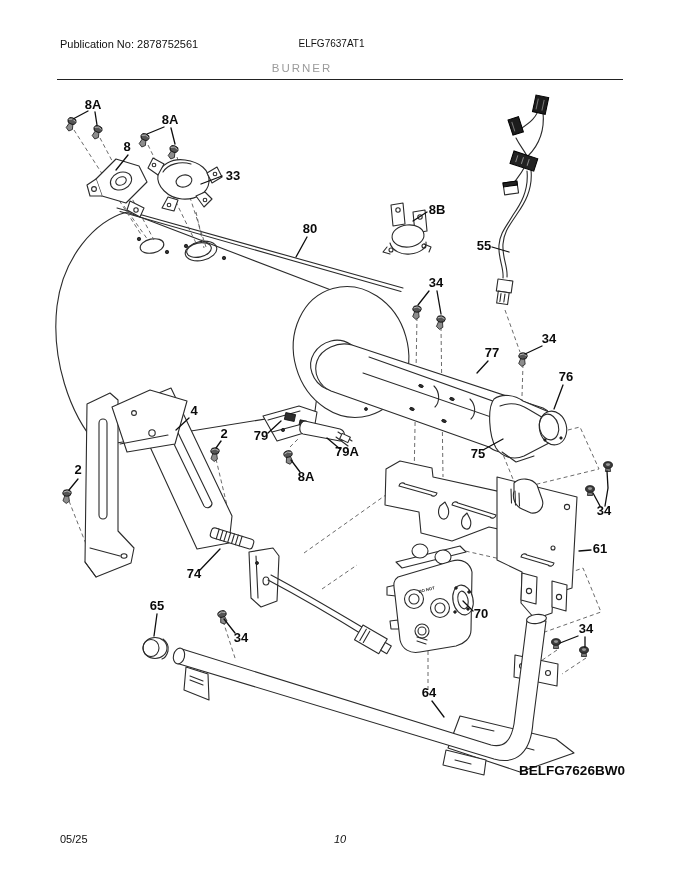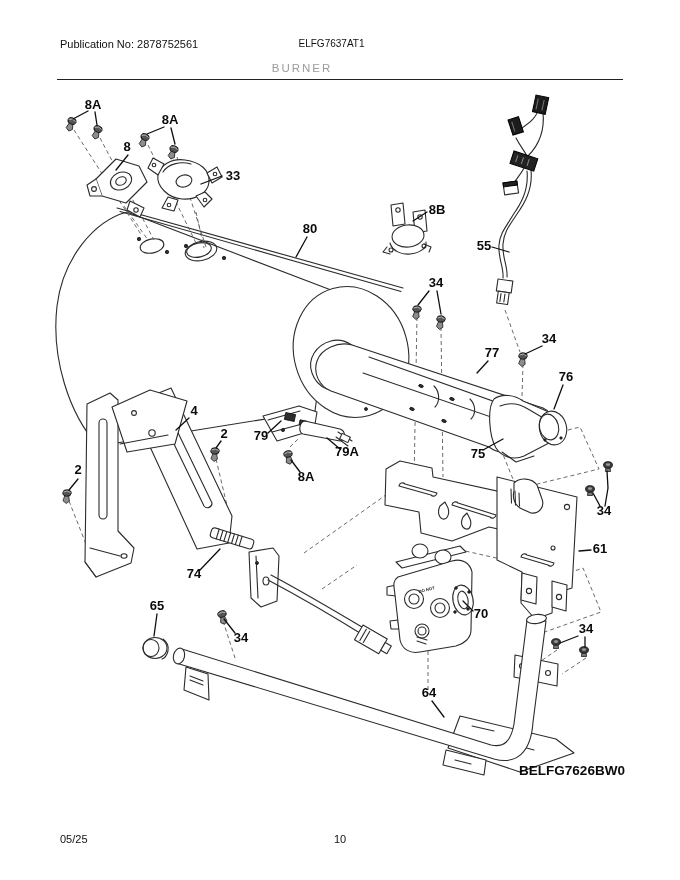--- a/index.html
+++ b/index.html
@@ -6,21 +6,21 @@
   .page{
     position:relative;width:680px;height:880px;background:#ffffff;
     font-family:"Liberation Sans",sans-serif;color:#111;overflow:hidden;margin:0 auto;
   }
   .abs{position:absolute;}
   .hdr-pub{left:60px;top:38px;font-size:11px;}
   .hdr-model{left:0;width:663px;top:38px;text-align:center;font-size:10px;}
   .hdr-section{left:0;width:604px;top:62px;text-align:center;font-size:11.5px;color:#9b9b9b;letter-spacing:2px;}
   .hdr-rule{left:57px;top:79px;width:566px;height:0;border-top:1.6px solid #222;}
   .ftr-date{left:60px;top:833px;font-size:11px;}
-  .ftr-page{left:0;width:680px;top:833px;text-align:center;font-size:11px;}
+  .ftr-page{left:0;width:680px;top:833px;text-align:center;font-size:11px;font-style:italic;}
   svg.diagram{position:absolute;left:0;top:0;}
   svg .ln{stroke:#2b2b2b;stroke-width:1.1;fill:none;stroke-linecap:round;stroke-linejoin:round;}
   svg .fw{stroke:#2b2b2b;stroke-width:1.1;fill:#ffffff;stroke-linejoin:round;}
   svg .fd{stroke:#111;stroke-width:0.8;fill:#2e2e2e;}
   svg .dash{stroke:#5a5a5a;stroke-width:0.9;fill:none;stroke-dasharray:4 3;}
   svg .leader{stroke:#0e0e0e;stroke-width:1.3;fill:none;stroke-linecap:round;}
   svg text.callout{font-family:"Liberation Sans",sans-serif;font-size:13px;font-weight:bold;fill:#0a0a0a;text-anchor:middle;}
   svg text.code{font-family:"Liberation Sans",sans-serif;font-size:13.5px;font-weight:bold;fill:#0a0a0a;text-anchor:middle;}
   svg text.micro{font-family:"Liberation Sans",sans-serif;font-size:4.2px;font-weight:bold;fill:#222;text-anchor:middle;}
 </style>

